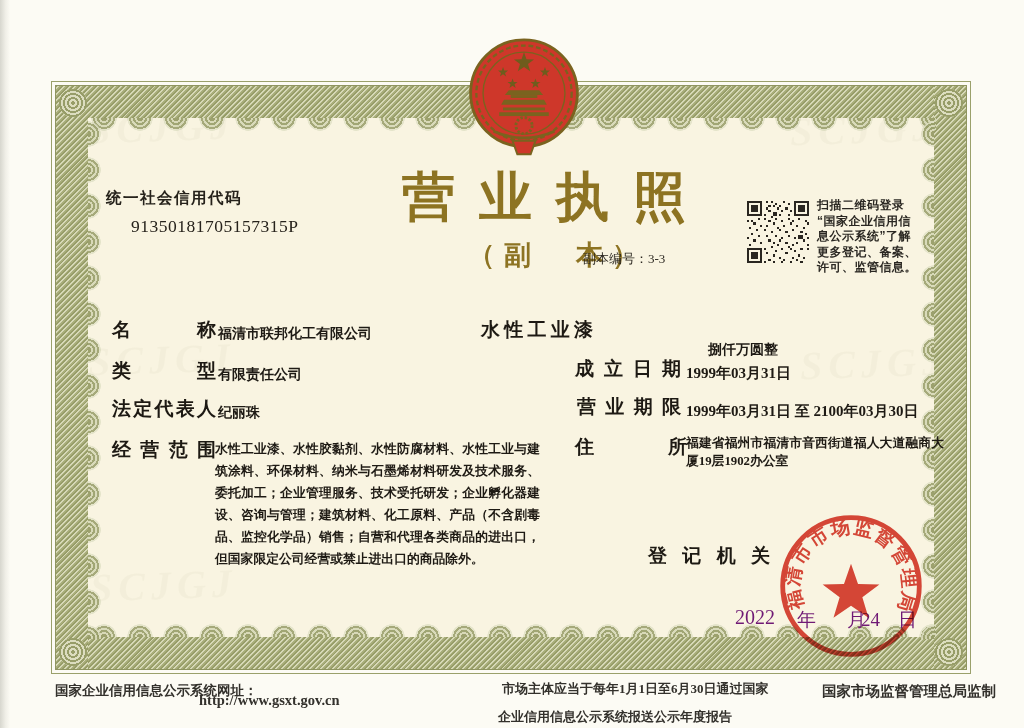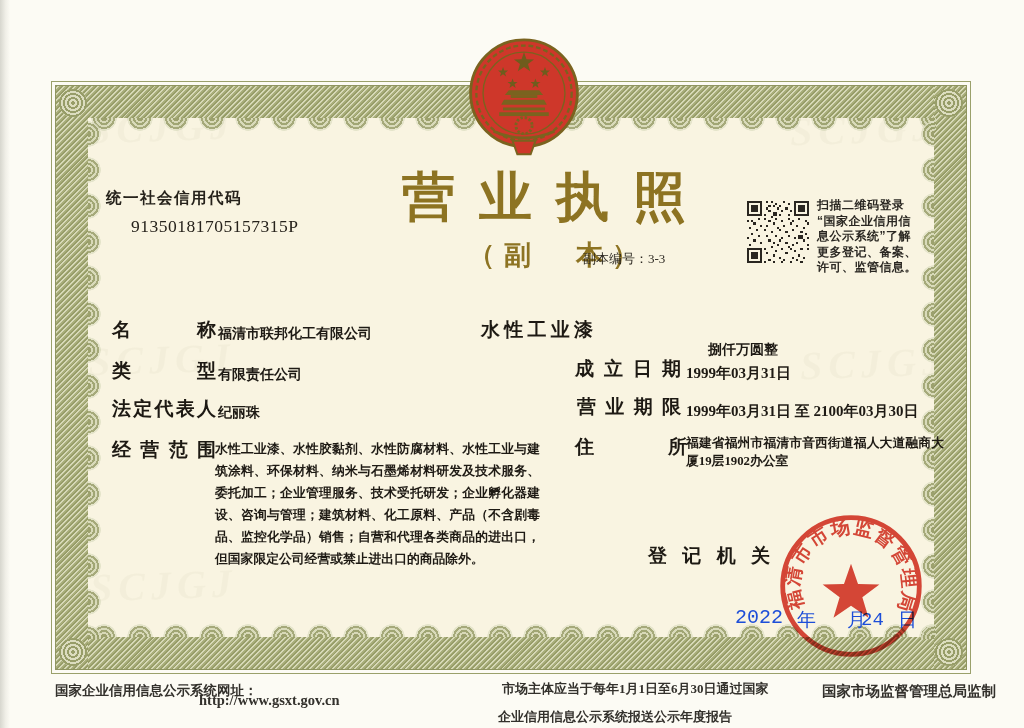--- a/index.html
+++ b/index.html
@@ -50,21 +50,21 @@
   .copy-no{left:583px;top:250px;font-family:"Liberation Serif",serif;font-size:13px;color:#2a261f;}
   .qr{left:747px;top:201px;}
   .qr-caption{left:817px;top:198px;width:134px;font-size:12px;line-height:15.6px;
     font-weight:bold;color:#2a2722;letter-spacing:.5px;}
   .flabel{font-size:19px;font-weight:bold;color:#1d1913;
     text-align:justify;text-align-last:justify;line-height:20px;}
   .fvalue{font-family:"Liberation Serif",serif;font-weight:600;color:#1e1a14;}
   .v14{font-size:14px;}
   .v15{font-size:15px;}
   .vblock{font-size:12.8px;line-height:22px;text-align:justify;}
-  .date-txt{font-family:Liberation Mono, monospace;color:#1d4ed8;}
+  .date-txt{font-family:Liberation Serif, serif;color:#701a75;}
   .seal{left:775px;top:510px;mix-blend-mode:multiply;opacity:.92;}
   .emblem{left:461px;top:36px;}
   
   .foot{color:#33312c;font-family:"Liberation Serif",serif;font-weight:600;}
   .foot-label{left:55px;top:682px;font-size:13.5px;}
   .foot-url{left:199px;top:692px;font-size:14.5px;font-weight:bold;}
   .foot-c1{left:502px;top:680px;font-size:13px;}
   .foot-c2{left:498px;top:708px;font-size:13px;}
   .foot-right{left:822px;top:682px;font-size:14.5px;}
 </style>

